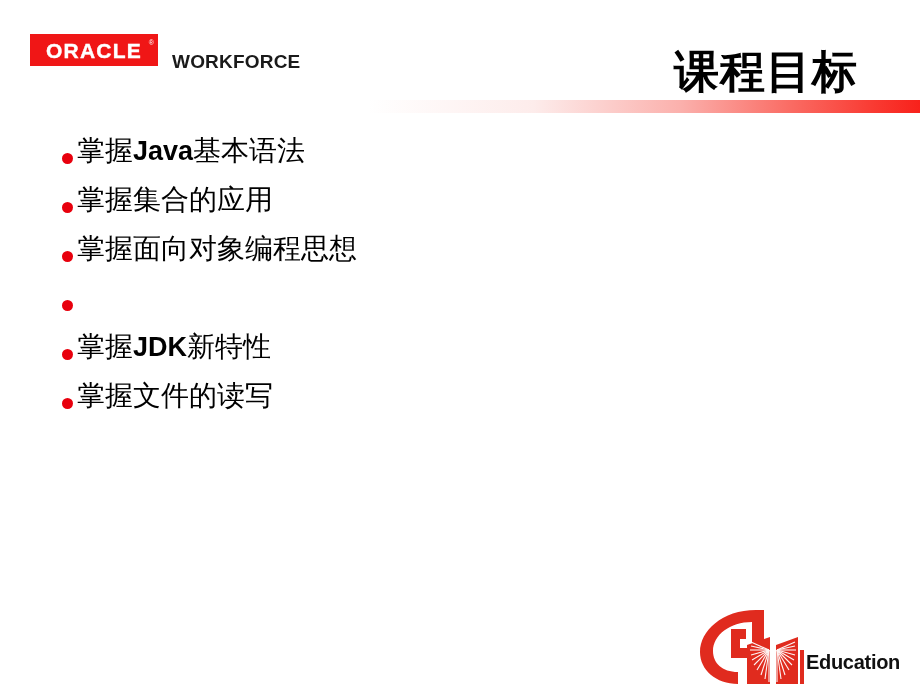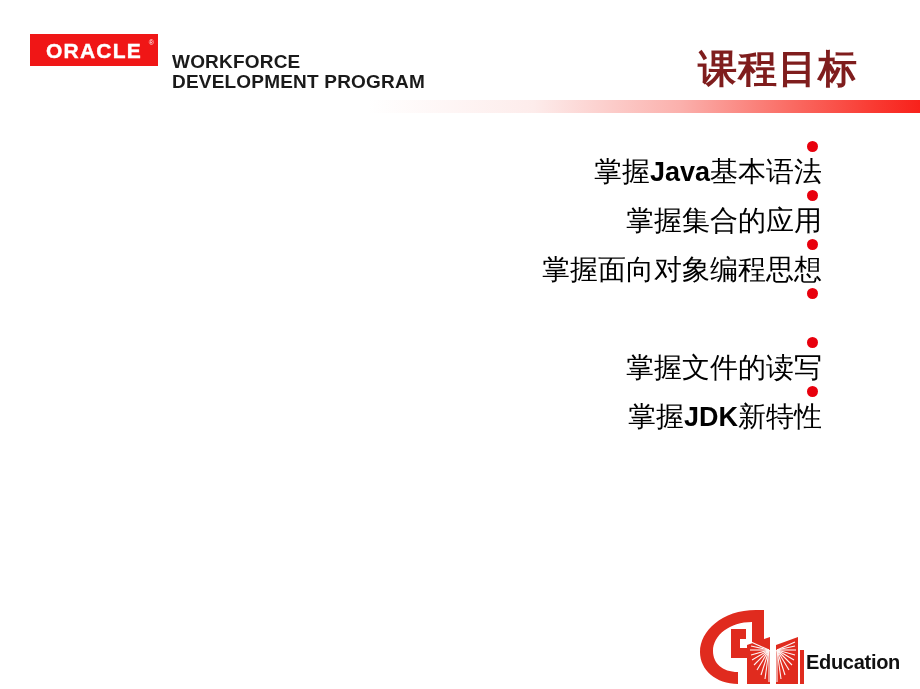--- a/index.html
+++ b/index.html
@@ -73,23 +73,23 @@
     line-height: 20px;
     letter-spacing: 0.2px;
   }
   .wdp div { white-space: nowrap; }
 
   .slide-title {
     position: absolute;
     right: 62px;
     top: 42px;
     font-family: "DejaVu Sans", "Liberation Sans", sans-serif;
-    font-size: 39px;
-    font-weight: bold;
-    color: #7f1d1d;
+    font-size: 45px;
+    font-weight: bold;
+    color: #000000;
     letter-spacing: 1px;
     white-space: nowrap;
     text-align: right;
   }
 
   .header-rule {
     position: absolute;
     left: 0;
     top: 100px;
     width: 920px;
@@ -106,23 +106,22 @@
 
   
   .bullets {
     position: absolute;
     left: 62px;
     top: 126px;
     width: 760px;
   }
   .bullet-row {
     display: flex;
-    align-items: flex-end;
+    align-items: center;
     height: 49px;
-    flex-direction: column;
   }
   .bullet-dot {
     width: 11px;
     height: 11px;
     border-radius: 50%;
     background: #E8000D;
     flex: 0 0 auto;
     margin-top: 15px;
     margin-right: 4px;
   }
@@ -166,21 +165,20 @@
 
   <div class="header">
 
     <div class="oracle-lockup">
       <div class="oracle-badge">
         <span class="oracle-word">ORACLE</span>
         <span class="oracle-reg">®</span>
       </div>
       <div class="wdp">
         <div>WORKFORCE</div>
-        <div>DEVELOPMENT PROGRAM</div>
       </div>
     </div>
 
     <div class="slide-title">课程目标</div>
   </div>
 
   <div class="header-rule"></div>
 
   <div class="bullets">
 
@@ -198,26 +196,26 @@
       <span class="bullet-dot"></span>
       <span class="bullet-text"><span>掌握面向对象编程思想</span><b></b><span></span></span>
     </div>
 
     <div class="bullet-row">
       <span class="bullet-dot"></span>
     </div>
 
     <div class="bullet-row">
       <span class="bullet-dot"></span>
+      <span class="bullet-text"><span>掌握</span><b>JDK</b><span>新特性</span></span>
+    </div>
+
+    <div class="bullet-row">
+      <span class="bullet-dot"></span>
       <span class="bullet-text"><span>掌握文件的读写</span><b></b><span></span></span>
-    </div>
-
-    <div class="bullet-row">
-      <span class="bullet-dot"></span>
-      <span class="bullet-text"><span>掌握</span><b>JDK</b><span>新特性</span></span>
     </div>
 
   </div>
 
   <div class="footer-logo">
     <svg width="232" height="85" viewBox="0 0 232 85">
 
       <path d="M68 6 C 34 6, 12 27, 12 48 C 12 66, 28 80, 50 80 L 50 68 C 34 68, 25 59, 25 47 C 25 31, 42 18, 64 18 L 64 44 L 52 44 L 52 35 L 58 35 L 58 25 L 43 25 L 43 54 L 76 54 L 76 6 Z" fill="#E02B1E"></path>
 
       <path d="M59 41 L 82 33 L 82 80 L 59 80 Z" fill="#E02B1E"></path>

